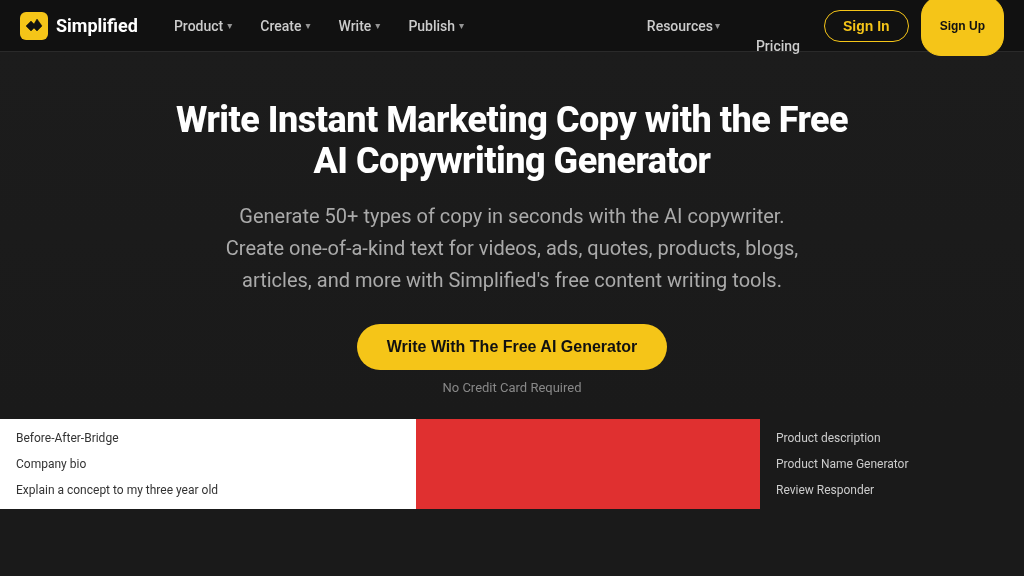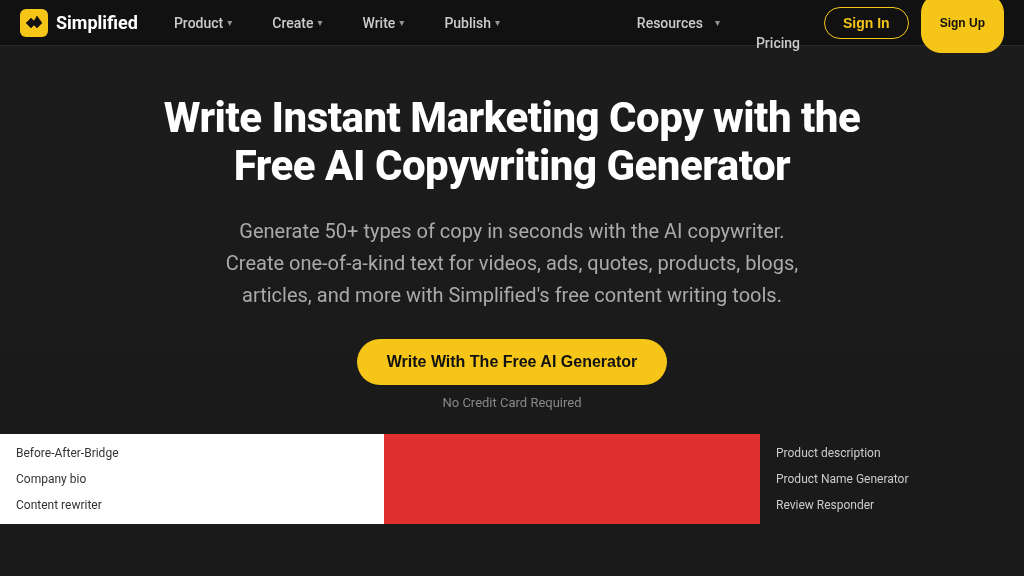--- a/index.html
+++ b/index.html
@@ -15,21 +15,21 @@
       font-family: -apple-system, BlinkMacSystemFont, 'Segoe UI', Roboto, sans-serif;
       background-color: #1a1a1a;
       color: #ffffff;
     }
 
     
     .navbar {
       display: flex;
       align-items: center;
       background-color: #111111;
-      height: 46px;
+      height: 52px;
       padding: 0 20px;
       border-bottom: 1px solid #2a2a2a;
       position: relative;
       z-index: 10;
     }
 
     .navbar-logo {
       display: flex;
       align-items: center;
       gap: 8px;
@@ -43,21 +43,21 @@
 
     .logo-text {
       font-size: 18px;
       font-weight: 700;
       color: #ffffff;
     }
 
     .navbar-nav {
       display: flex;
       align-items: center;
-      gap: 16px;
+      gap: 4px;
       flex: 1;
     }
 
     .nav-item {
       display: flex;
       align-items: center;
       gap: 4px;
       padding: 6px 12px;
       color: #cccccc;
       font-size: 14px;
@@ -74,21 +74,21 @@
 
     .navbar-right {
       display: flex;
       align-items: center;
       gap: 12px;
     }
 
     .nav-resources {
       display: flex;
       align-items: center;
-      gap: 12px;
+      gap: 2px;
       padding: 6px 12px;
       color: #cccccc;
       font-size: 14px;
       font-weight: 500;
       cursor: pointer;
       border-radius: 6px;
     }
 
     .nav-pricing {
       padding: 6px 12px;
@@ -123,26 +123,26 @@
 
     
     .hero {
       background: linear-gradient(180deg, #1c1c1c 0%, #1a1a1a 100%);
       padding: 48px 20px 20px;
       text-align: center;
       position: relative;
     }
 
     .hero-title {
-      font-size: 42px;
+      font-size: 36px;
       font-weight: 800;
       line-height: 1.15;
       color: #ffffff;
       max-width: 700px;
-      margin: 0 auto 24px;
+      margin: 0 auto 17px;
       letter-spacing: -0.5px;
     }
 
     .hero-subtitle {
       font-size: 20px;
       color: #aaaaaa;
       max-width: 580px;
       margin: 16px auto 28px;
       line-height: 1.6;
     }
@@ -169,21 +169,21 @@
     .preview-strip {
       display: flex;
       height: 90px;
       overflow: hidden;
       background: #1a1a1a;
       margin-top: 4px;
     }
 
     .preview-left {
       background: #ffffff;
-      width: 384px;
+      width: 416px;
       padding: 10px 16px;
       display: flex;
       flex-direction: column;
       gap: 8px;
       flex-shrink: 0;
     }
 
     .preview-left-item {
       font-size: 12px;
       color: #333333;
@@ -259,21 +259,20 @@
   <h1 class="hero-title">Write Instant Marketing Copy with the Free AI Copywriting Generator</h1>
   <p class="hero-subtitle">Generate 50+ types of copy in seconds with the AI copywriter. Create one-of-a-kind text for videos, ads, quotes, products, blogs, articles, and more with Simplified's free content writing tools.</p>
   <button class="btn-cta">Write With The Free AI Generator</button>
   <p class="no-credit">No Credit Card Required</p>
 </section>
 
 <div class="preview-strip">
   <div class="preview-left">
     <div class="preview-left-item">Before-After-Bridge</div>
     <div class="preview-left-item">Company bio</div>
-    <div class="preview-left-item">Content rewriter</div>
     <div class="preview-left-item">Explain a concept to my three year old</div>
   </div>
   <div class="preview-middle"></div>
   <div class="preview-right">
     <div class="preview-right-item">Product description</div>
     <div class="preview-right-item">Product Name Generator</div>
     <div class="preview-right-item">Review Responder</div>
   </div>
 </div>
 

